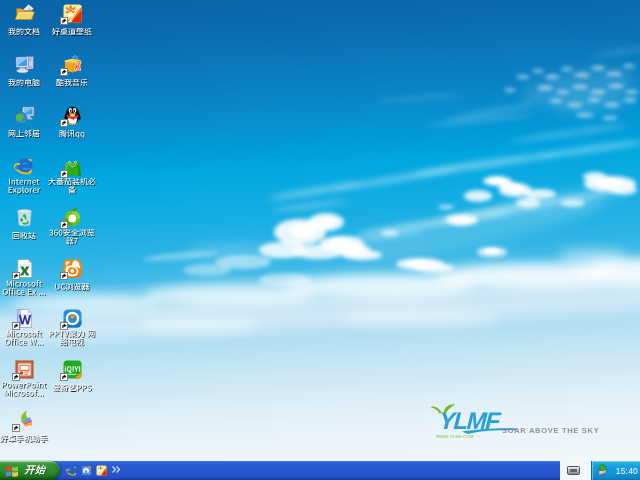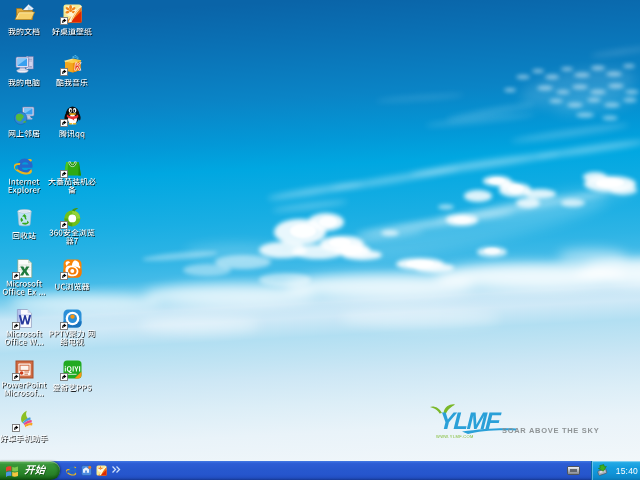--- a/index.html
+++ b/index.html
@@ -2,21 +2,21 @@
 <html><head><meta charset="utf-8"><style>
 html,body{margin:0;padding:0;width:640px;height:480px;overflow:hidden;}
 body{font-family:"Liberation Sans",sans-serif;position:relative;}
 #sky{position:absolute;left:0;top:0;}
 .ic{position:absolute;width:62px;text-align:center;}
 .ic .g{width:21px;height:21px;margin:0 auto;position:relative;}
 .ic .g > svg{position:absolute;left:0;top:0;}
 .ic .t{margin-top:1px;}
 .sc{position:absolute;left:-2px;bottom:-1px;width:8px;height:8px;}
 .sc svg{display:block;}
-#taskbar{position:absolute;left:0;top:461px;width:640px;height:19px;
+#taskbar{position:absolute;left:0;top:461px;width:560px;height:19px;
  background:linear-gradient(180deg,#4680e0 0%,#3a6ee0 4%,#2c5cd4 14%,#2758ce 45%,#2656cd 70%,#2350c4 85%,#1c45ae 94%,#16368f 100%);}
 #start{position:absolute;left:-1px;top:0;width:61px;height:19px;border-radius:0 9.5px 9.5px 0;
  background:linear-gradient(180deg,#9bd49b 0%,#58b158 7%,#389638 18%,#2f8d2f 45%,#277f27 72%,#1a681a 88%,#0f520f 100%);
  box-shadow:inset 0 1px 0 rgba(255,255,255,.35),inset -2px 0 3px rgba(0,40,0,.35),1px 0 2px rgba(0,0,30,.4);}
 #qlaunch{position:absolute;left:0;top:0;height:19px;}
 #tray{position:absolute;left:591px;top:0;width:49px;height:19px;
  background:linear-gradient(180deg,#3fb8ec 0%,#22a8e4 12%,#149cde 35%,#1094d8 65%,#0d88ca 88%,#0a78b4 100%);
  border-left:1px solid #0a6a9e;box-shadow:inset 1px 1px 0 rgba(255,255,255,.35);}
 #tray .time{position:absolute;right:3px;top:4.5px;color:#fff;font-size:8.5px;letter-spacing:0.2px;}
 #ylmf{position:absolute;left:428px;top:403px;}

